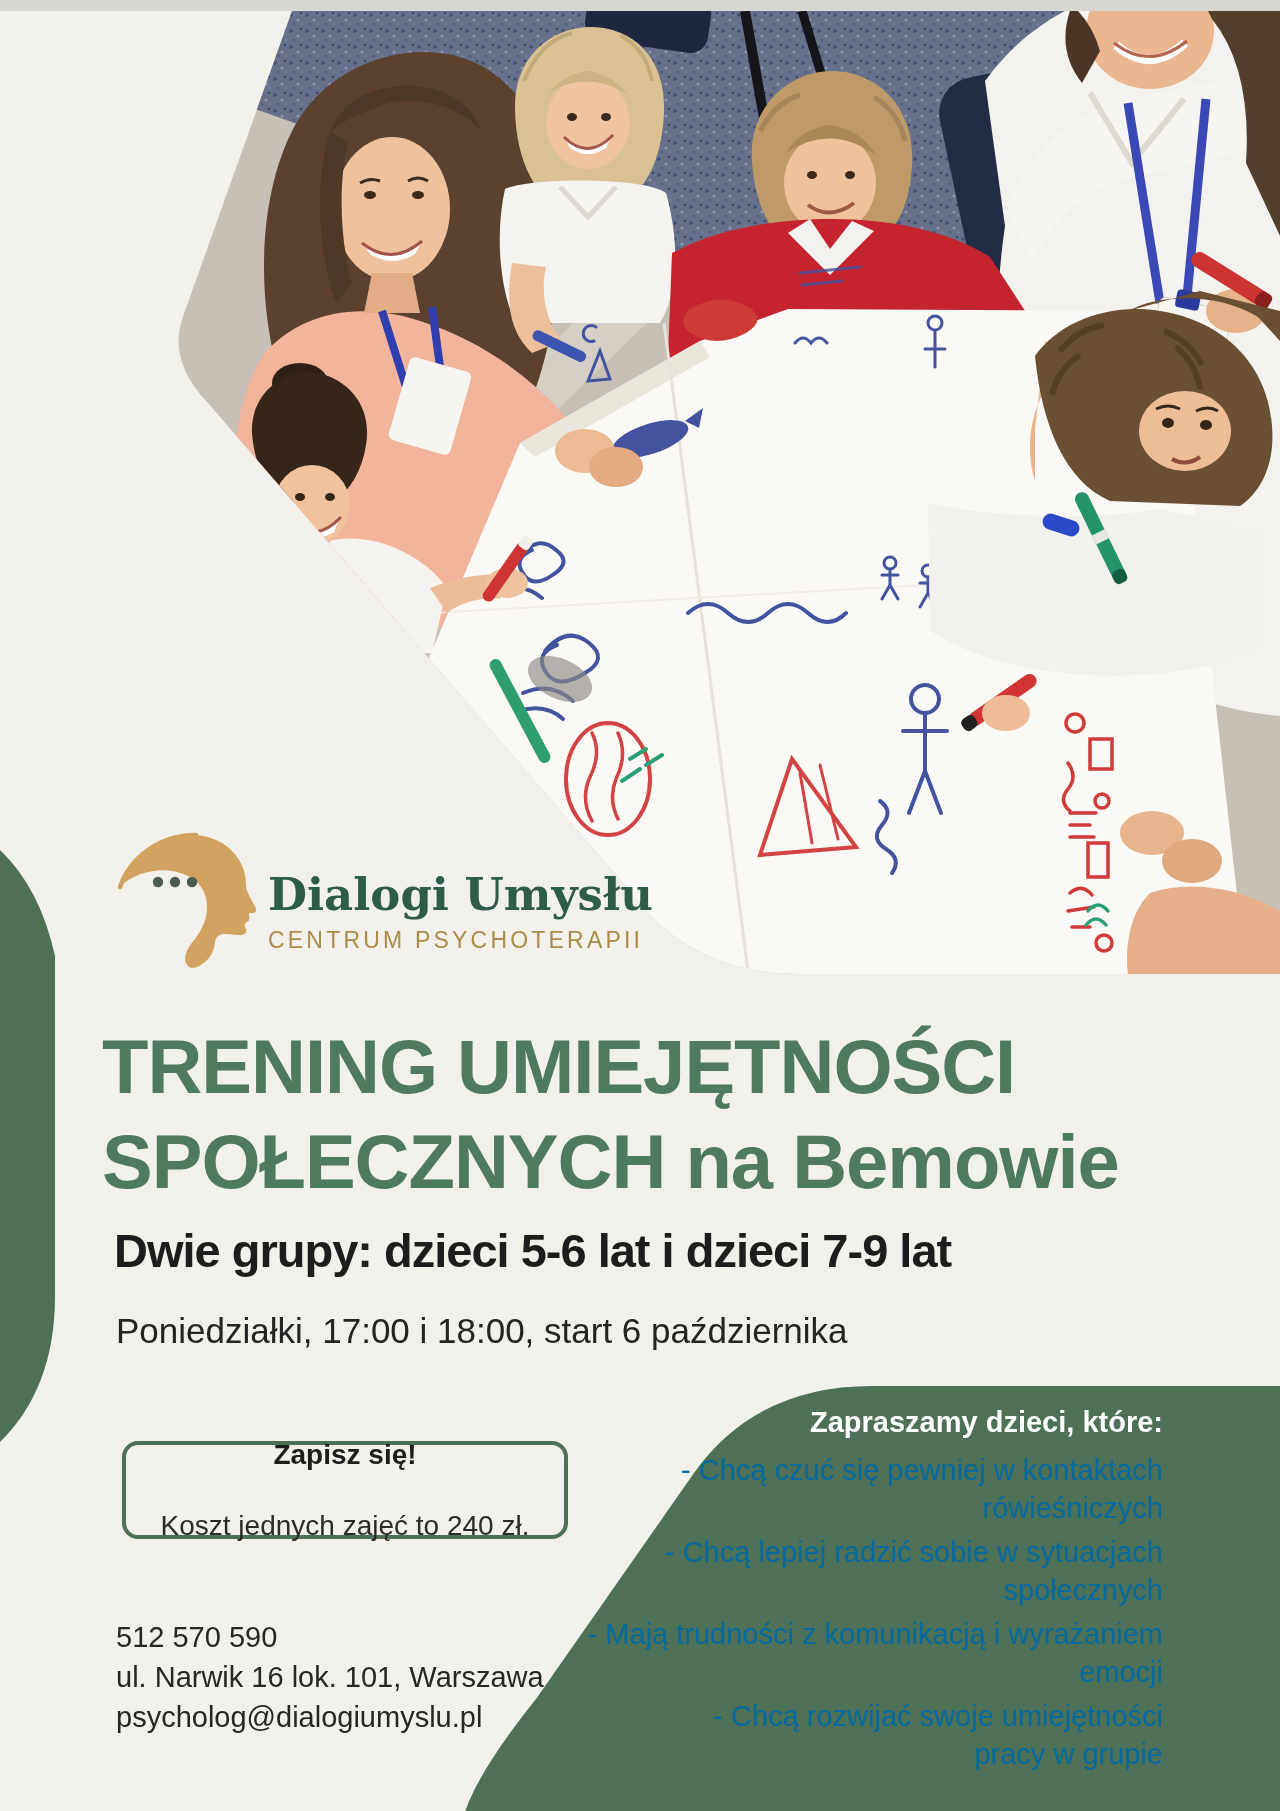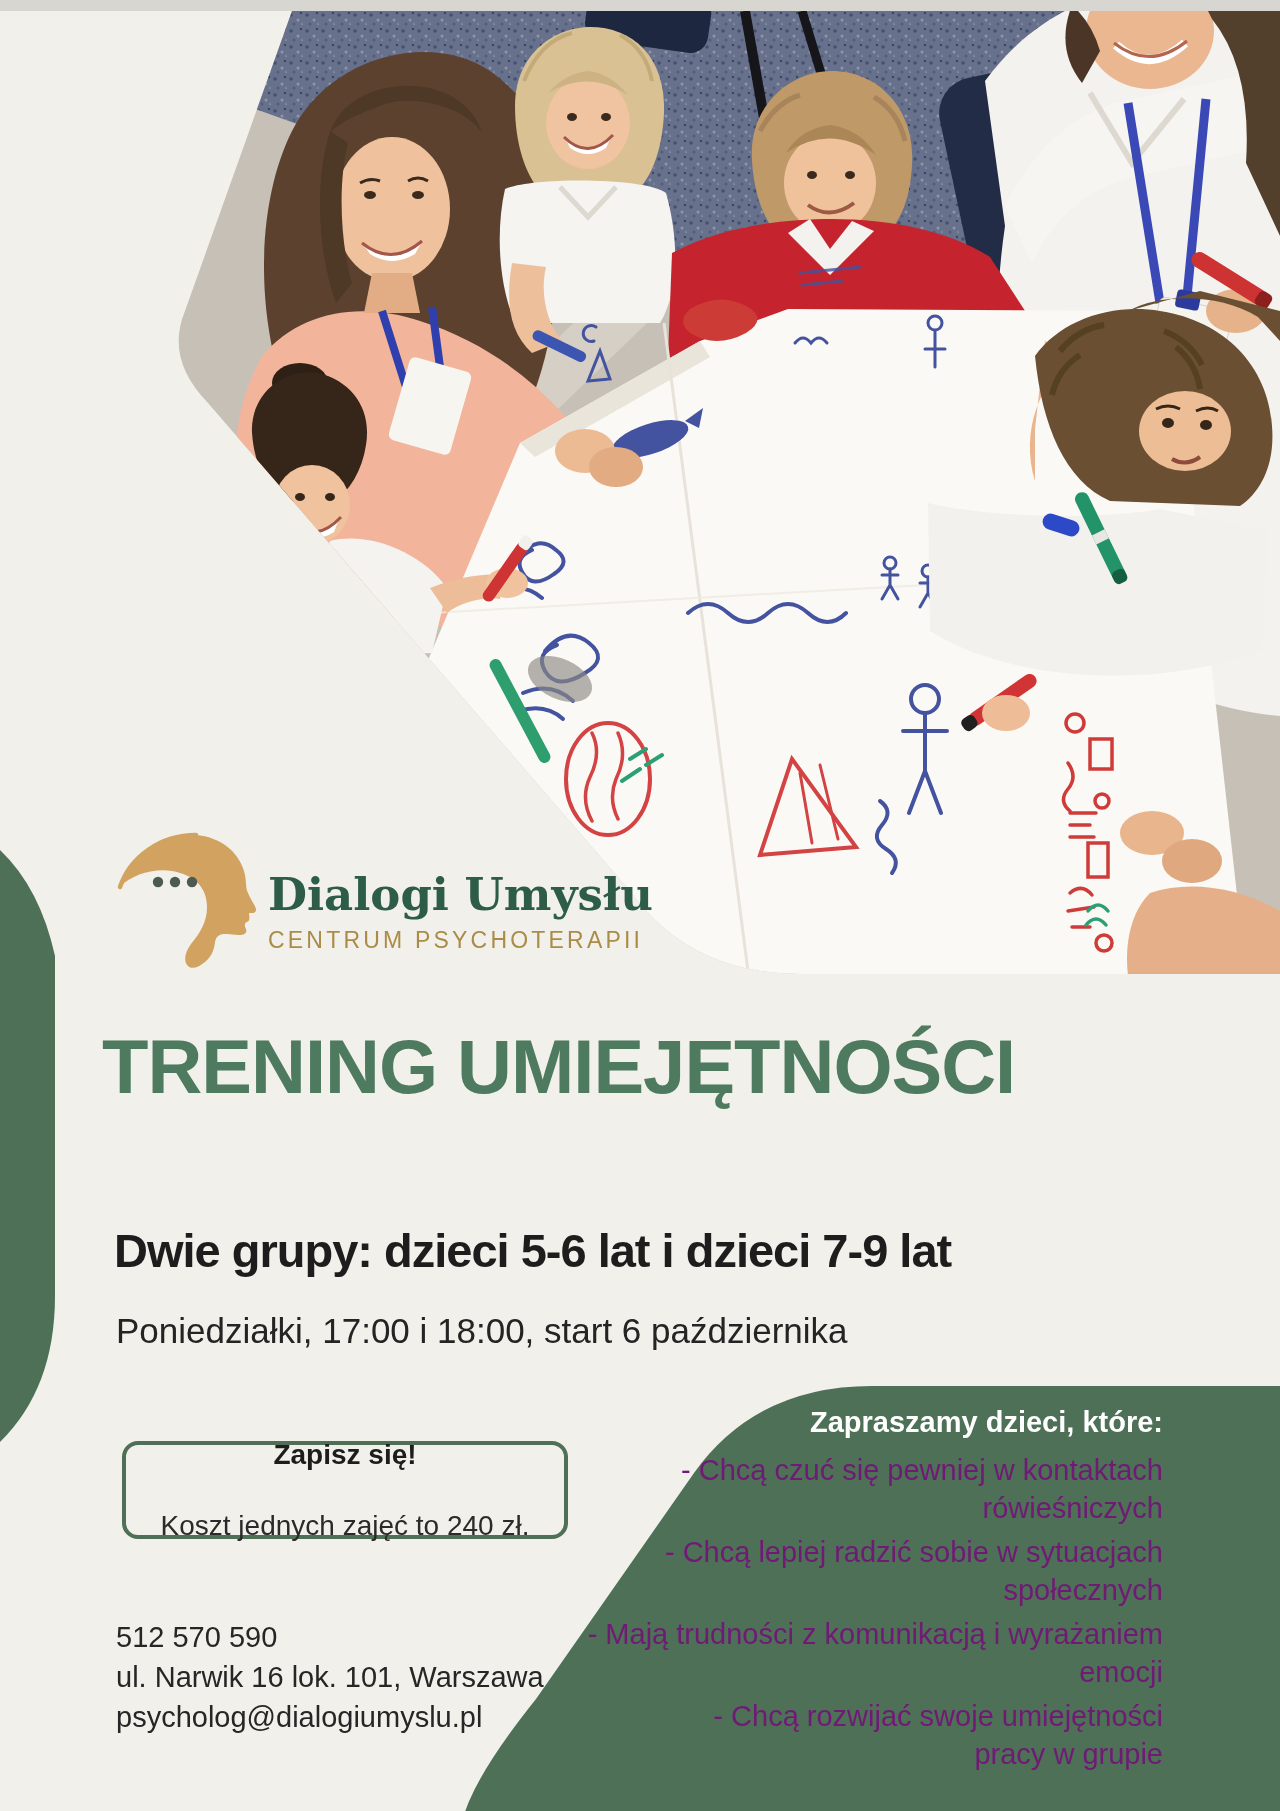--- a/index.html
+++ b/index.html
@@ -28,21 +28,21 @@
           box-sizing:border-box;display:flex;flex-direction:column;justify-content:center;align-items:center;gap:36px;}
   .signup-heading{font-size:28px;font-weight:700;line-height:36px;color:#1d1d1d;}
   .signup-price{font-size:28px;font-weight:400;line-height:34px;color:#2a2a2a;}
   
   #contact{left:116px;top:1606px;font-size:29px;line-height:40px;color:#262626;}
   
   #panel-shape{left:420px;top:1370px;width:860px;height:441px;}
   #invite{right:117px;top:1392px;width:640px;text-align:right;}
   .invite-heading{font-size:29px;font-weight:700;color:#ffffff;line-height:38px;margin-bottom:10px;}
   .inv-item{margin-bottom:6px;}
-  .inv-line{font-size:29px;font-weight:400;line-height:38px;color:#701a75;}
+  .inv-line{font-size:29px;font-weight:400;line-height:38px;color:#0369a1;}
 </style>
 </head>
 <body>
 
 <div id="poster">
 
   <svg id="photo" class="abs" viewBox="0 0 1280 965" width="1280" height="965" aria-hidden="true">
     <defs>
       <clipPath id="photoClip">
         <path d="M292 0 L185 300 Q165 348 208 392 L630 880 Q690 963 800 963 L1280 963 L1280 0 Z"></path>
@@ -260,20 +260,21 @@
       </g>
     </svg>
   </div>
   <div class="abs" id="logo-text">
     <div class="logo-name">Dialogi Umysłu</div>
     <div class="logo-tagline">CENTRUM PSYCHOTERAPII</div>
   </div>
 
   <div class="abs" id="title">
     <div>TRENING UMIEJĘTNOŚCI</div>
+    <div>SPOŁECZNYCH na Bemowie</div>
   </div>
   <div class="abs" id="subtitle">Dwie grupy: dzieci 5-6 lat i dzieci 7-9 lat</div>
   <div class="abs" id="schedule">Poniedziałki, 17:00 i 18:00, start 6 października</div>
 
   <div class="abs" id="signup">
     <div class="signup-heading">Zapisz się!</div>
     <div class="signup-price">Koszt jednych zajęć to 240 zł.</div>
   </div>
 
   <div class="abs" id="contact">

